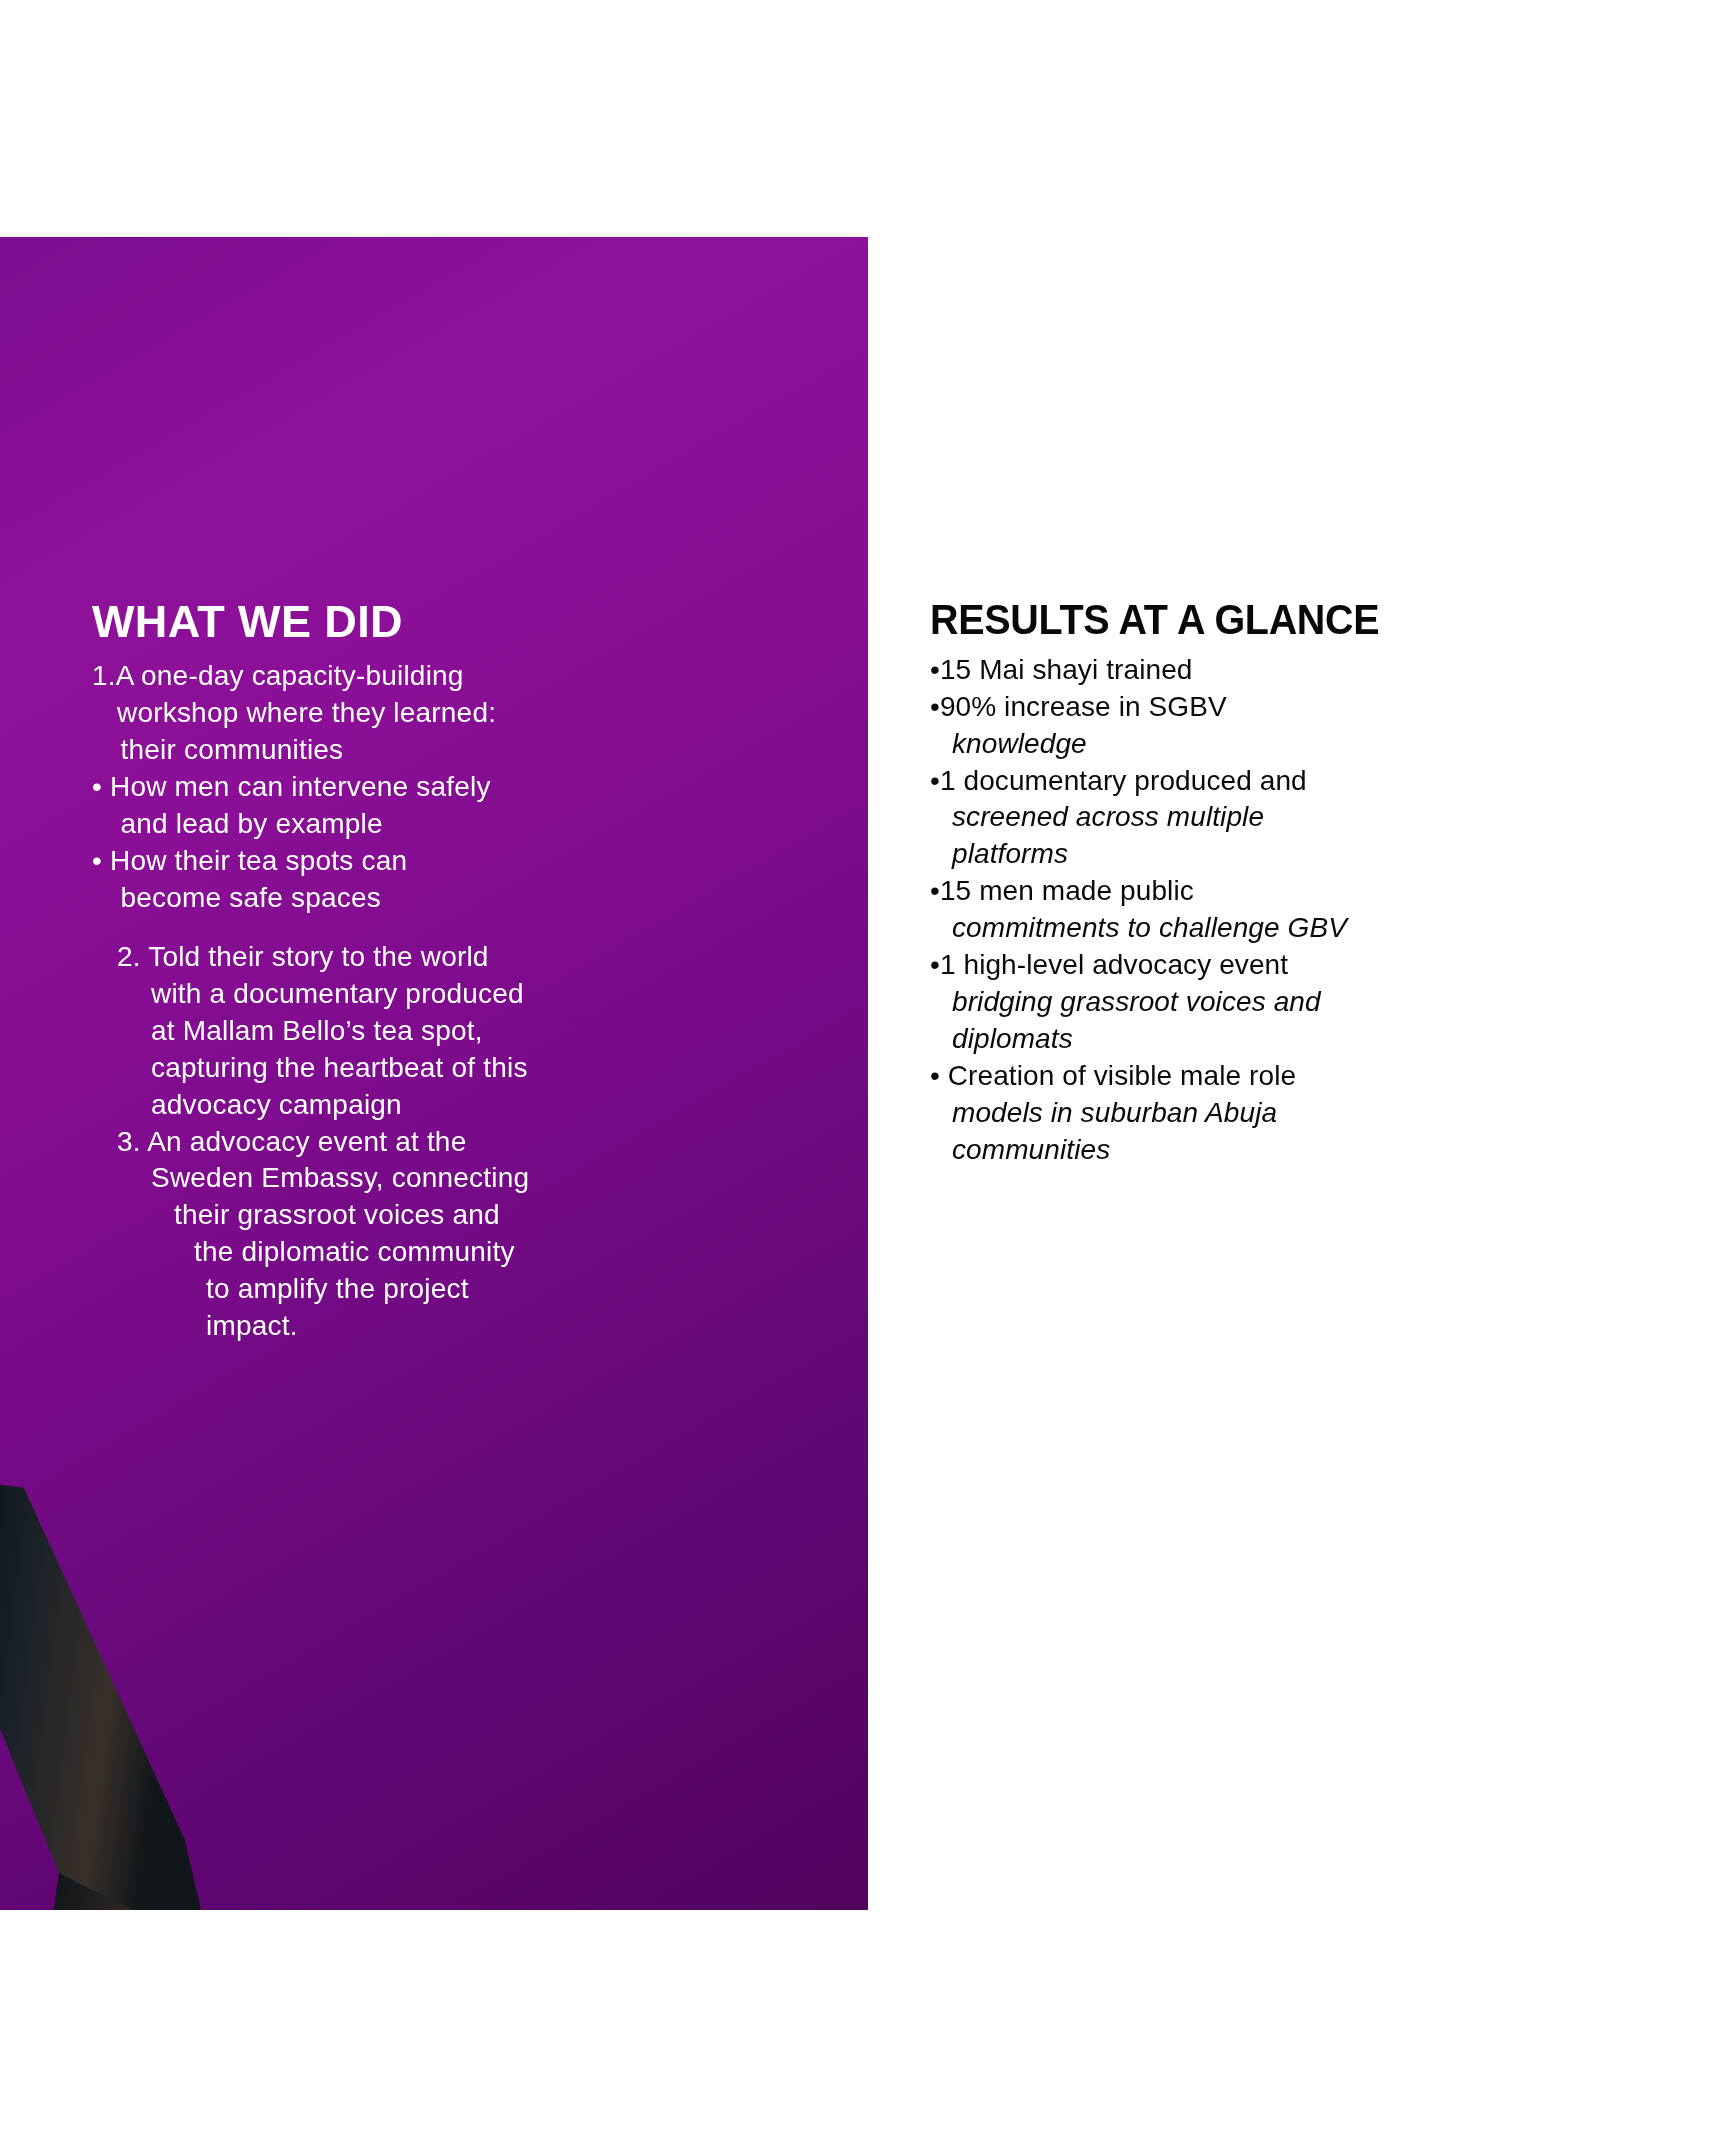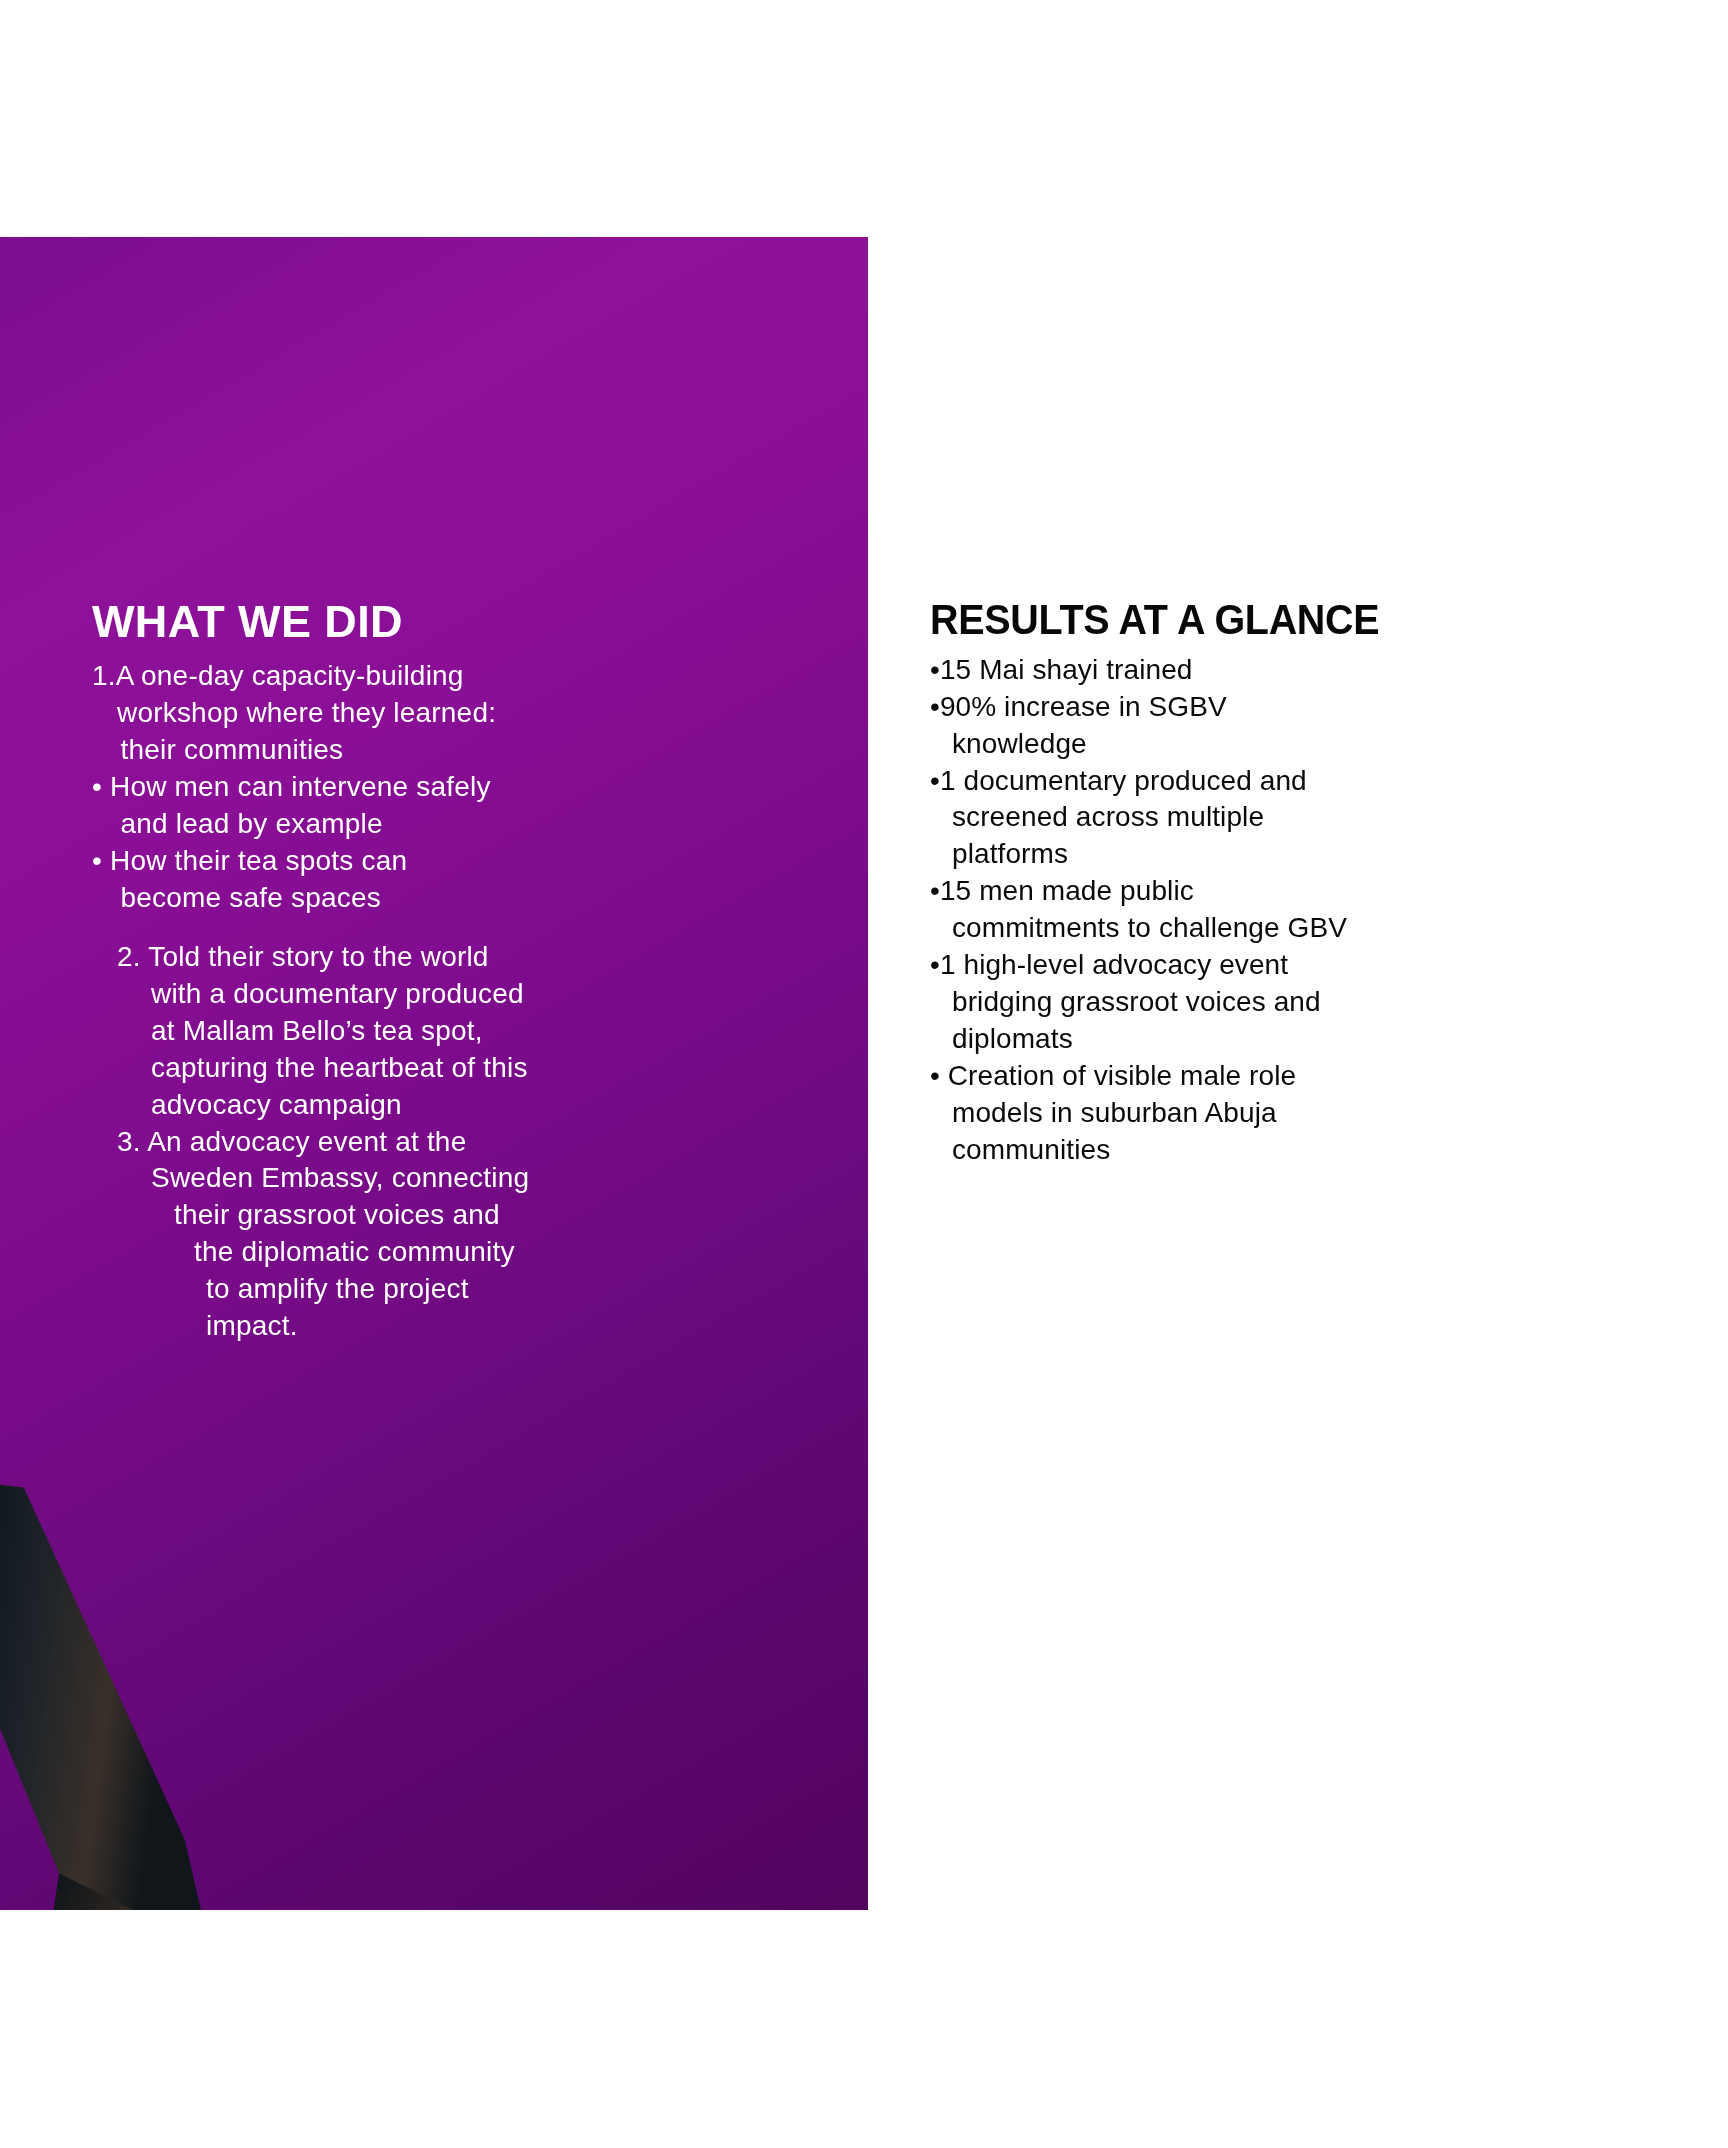--- a/index.html
+++ b/index.html
@@ -102,21 +102,21 @@
   .res-line {
     color: #0a0a0a;
     font-size: 28px;
     line-height: 1.02;
     font-weight: 400;
     letter-spacing: 0.1px;
     white-space: pre;
     margin: 0;
     padding: 4.2px 0;
   }
-  .res-indent { padding-left: 22px; }
+  .res-indent { padding-left: 22px; font-style: italic; }
 </style>
 </head>
 <body>
 
 <div id="purple-panel">
 
   <div id="photo-figure">
     <svg width="470" height="906" viewBox="0 0 560 1080" xmlns="http://www.w3.org/2000/svg">
       <defs>
         <linearGradient id="skinGrad" x1="0" y1="0" x2="1" y2="0.4">

